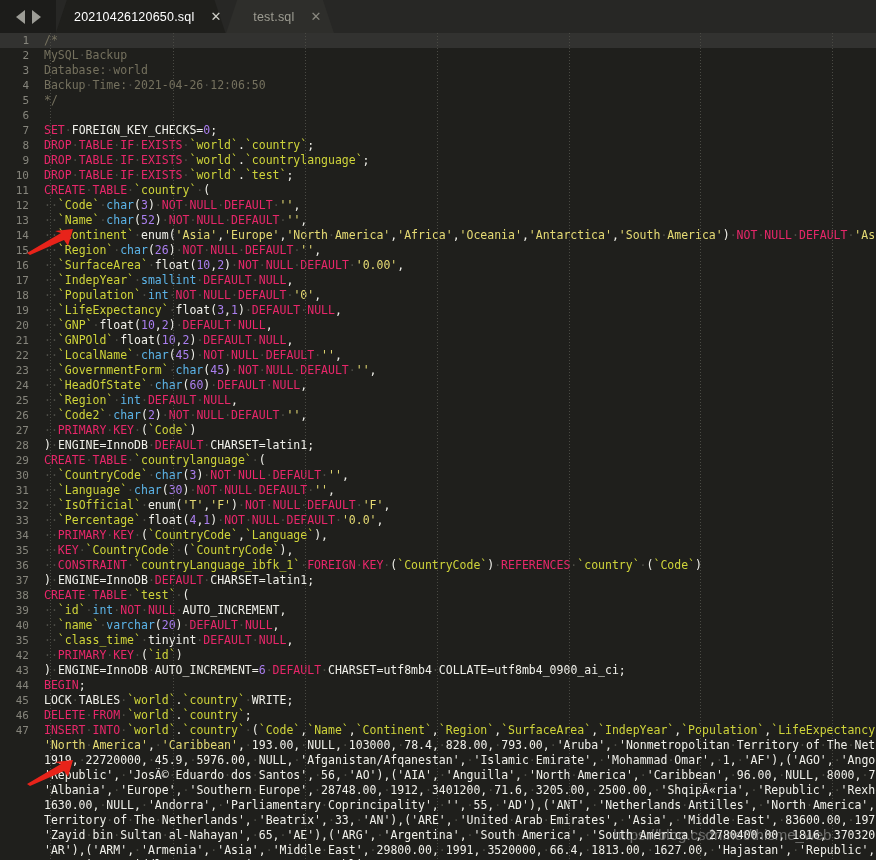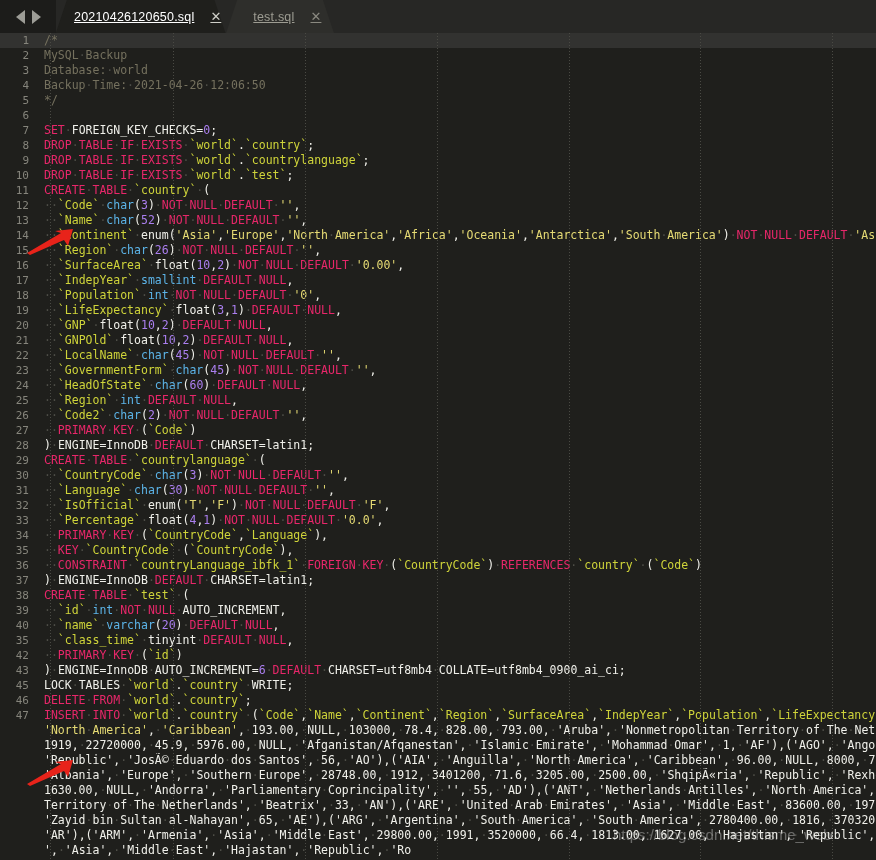--- a/index.html
+++ b/index.html
@@ -48,21 +48,21 @@
     height: 33px;
     margin-left: -10px;
     cursor: pointer;
     white-space: nowrap;
   }
   .tab .tabshape {
     position: absolute;
     left: 0; top: 0; right: 0; bottom: 0;
     z-index: 0;
   }
-  .tab .tablabel, .tab .tabclose { position: relative; z-index: 1; text-decoration: underline; }
+  .tab .tablabel, .tab .tabclose { position: relative; z-index: 1; }
   .tab .tablabel { letter-spacing: .2px; }
   .tab.active .tablabel { color: #ffffff; }
   .tab.inactive .tablabel { color: #9d9c92; }
   .tab .tabclose {
     margin-left: 16px;
     font-size: 13px;
     line-height: 1;
     font-family: "DejaVu Sans", sans-serif;
   }
   .tab.active .tabclose { color: #cfcfc8; }
@@ -203,20 +203,21 @@
       <div class="row"><div class="gutter">34</div><div class="code"><span class="dot">··</span><span class="kw">PRIMARY</span><span class="dot">·</span><span class="kw">KEY</span><span class="dot">·</span><span class="pun">(</span><span class="id">`CountryCode`</span><span class="pun">,</span><span class="id">`Language`</span><span class="pun">)</span><span class="pun">,</span></div></div>
       <div class="row"><div class="gutter">35</div><div class="code"><span class="dot">··</span><span class="kw">KEY</span><span class="dot">·</span><span class="id">`CountryCode`</span><span class="dot">·</span><span class="pun">(</span><span class="id">`CountryCode`</span><span class="pun">)</span><span class="pun">,</span></div></div>
       <div class="row"><div class="gutter">36</div><div class="code"><span class="dot">··</span><span class="kw">CONSTRAINT</span><span class="dot">·</span><span class="id">`countryLanguage_ibfk_1`</span><span class="dot">·</span><span class="kw">FOREIGN</span><span class="dot">·</span><span class="kw">KEY</span><span class="dot">·</span><span class="pun">(</span><span class="id">`CountryCode`</span><span class="pun">)</span><span class="dot">·</span><span class="kw">REFERENCES</span><span class="dot">·</span><span class="id">`country`</span><span class="dot">·</span><span class="pun">(</span><span class="id">`Code`</span><span class="pun">)</span></div></div>
       <div class="row"><div class="gutter">37</div><div class="code"><span class="pun">)</span><span class="dot">·</span><span class="plain">ENGINE</span><span class="op">=</span><span class="plain">InnoDB</span><span class="dot">·</span><span class="kw">DEFAULT</span><span class="dot">·</span><span class="plain">CHARSET</span><span class="op">=</span><span class="plain">latin1</span><span class="pun">;</span></div></div>
       <div class="row"><div class="gutter">38</div><div class="code"><span class="kw">CREATE</span><span class="dot">·</span><span class="kw">TABLE</span><span class="dot">·</span><span class="id">`test`</span><span class="dot">·</span><span class="pun">(</span></div></div>
       <div class="row"><div class="gutter">39</div><div class="code"><span class="dot">··</span><span class="id">`id`</span><span class="dot">·</span><span class="typ">int</span><span class="dot">·</span><span class="kw">NOT</span><span class="dot">·</span><span class="kw">NULL</span><span class="dot">·</span><span class="plain">AUTO_INCREMENT</span><span class="pun">,</span></div></div>
       <div class="row"><div class="gutter">40</div><div class="code"><span class="dot">··</span><span class="id">`name`</span><span class="dot">·</span><span class="typ">varchar</span><span class="pun">(</span><span class="num">20</span><span class="pun">)</span><span class="dot">·</span><span class="kw">DEFAULT</span><span class="dot">·</span><span class="kw">NULL</span><span class="pun">,</span></div></div>
       <div class="row"><div class="gutter">35</div><div class="code"><span class="dot">··</span><span class="id">`class_time`</span><span class="dot">·</span><span class="plain">tinyint</span><span class="dot">·</span><span class="kw">DEFAULT</span><span class="dot">·</span><span class="kw">NULL</span><span class="pun">,</span></div></div>
       <div class="row"><div class="gutter">42</div><div class="code"><span class="dot">··</span><span class="kw">PRIMARY</span><span class="dot">·</span><span class="kw">KEY</span><span class="dot">·</span><span class="pun">(</span><span class="id">`id`</span><span class="pun">)</span></div></div>
       <div class="row"><div class="gutter">43</div><div class="code"><span class="pun">)</span><span class="dot">·</span><span class="plain">ENGINE</span><span class="op">=</span><span class="plain">InnoDB</span><span class="dot">·</span><span class="plain">AUTO_INCREMENT</span><span class="op">=</span><span class="num">6</span><span class="dot">·</span><span class="kw">DEFAULT</span><span class="dot">·</span><span class="plain">CHARSET</span><span class="op">=</span><span class="plain">utf8mb4</span><span class="dot">·</span><span class="plain">COLLATE</span><span class="op">=</span><span class="plain">utf8mb4_0900_ai_ci</span><span class="pun">;</span></div></div>
+      <div class="row"><div class="gutter">44</div><div class="code"><span class="kw">BEGIN</span><span class="pun">;</span></div></div>
       <div class="row"><div class="gutter">45</div><div class="code"><span class="plain">LOCK</span><span class="dot">·</span><span class="plain">TABLES</span><span class="dot">·</span><span class="id">`world`</span><span class="pun">.</span><span class="id">`country`</span><span class="dot">·</span><span class="plain">WRITE</span><span class="pun">;</span></div></div>
       <div class="row"><div class="gutter">46</div><div class="code"><span class="kw">DELETE</span><span class="dot">·</span><span class="kw">FROM</span><span class="dot">·</span><span class="id">`world`</span><span class="pun">.</span><span class="id">`country`</span><span class="pun">;</span></div></div>
       <div class="row"><div class="gutter">47</div><div class="code"><span class="kw">INSERT</span><span class="dot">·</span><span class="kw">INTO</span><span class="dot">·</span><span class="id">`world`</span><span class="pun">.</span><span class="id">`country`</span><span class="dot">·</span><span class="pun">(</span><span class="id">`Code`</span><span class="pun">,</span><span class="id">`Name`</span><span class="pun">,</span><span class="id">`Continent`</span><span class="pun">,</span><span class="id">`Region`</span><span class="pun">,</span><span class="id">`SurfaceArea`</span><span class="pun">,</span><span class="id">`IndepYear`</span><span class="pun">,</span><span class="id">`Population`</span><span class="pun">,</span><span class="id">`LifeExpectancy`</span></div></div>
       <div class="row"><div class="gutter"></div><div class="code"><span class="str">'North</span><span class="dot">·</span><span class="str">America'</span><span class="pun">,</span><span class="dot">·</span><span class="str">'Caribbean'</span><span class="pun">,</span><span class="dot">·</span><span class="plain">193.00</span><span class="pun">,</span><span class="dot">·</span><span class="plain">NULL</span><span class="pun">,</span><span class="dot">·</span><span class="plain">103000</span><span class="pun">,</span><span class="dot">·</span><span class="plain">78.4</span><span class="pun">,</span><span class="dot">·</span><span class="plain">828.00</span><span class="pun">,</span><span class="dot">·</span><span class="plain">793.00</span><span class="pun">,</span><span class="dot">·</span><span class="plain">'Aruba'</span><span class="pun">,</span><span class="dot">·</span><span class="plain">'Nonmetropolitan</span><span class="dot">·</span><span class="plain">Territory</span><span class="dot">·</span><span class="plain">of</span><span class="dot">·</span><span class="plain">The</span><span class="dot">·</span><span class="plain">Netherl</span></div></div>
       <div class="row"><div class="gutter"></div><div class="code"><span class="plain">1919</span><span class="pun">,</span><span class="dot">·</span><span class="plain">22720000</span><span class="pun">,</span><span class="dot">·</span><span class="plain">45.9</span><span class="pun">,</span><span class="dot">·</span><span class="plain">5976.00</span><span class="pun">,</span><span class="dot">·</span><span class="plain">NULL</span><span class="pun">,</span><span class="dot">·</span><span class="plain">'Afganistan/Afqanestan'</span><span class="pun">,</span><span class="dot">·</span><span class="plain">'Islamic</span><span class="dot">·</span><span class="plain">Emirate'</span><span class="pun">,</span><span class="dot">·</span><span class="plain">'Mohammad</span><span class="dot">·</span><span class="plain">Omar'</span><span class="pun">,</span><span class="dot">·</span><span class="plain">1</span><span class="pun">,</span><span class="dot">·</span><span class="plain">'AF'</span><span class="pun">)</span><span class="pun">,</span><span class="pun">(</span><span class="plain">'AGO'</span><span class="pun">,</span><span class="dot">·</span><span class="plain">'Angola'</span></div></div>
       <div class="row"><div class="gutter"></div><div class="code"><span class="plain">'Republic'</span><span class="pun">,</span><span class="dot">·</span><span class="plain">'JosÃ©</span><span class="dot">·</span><span class="plain">Eduardo</span><span class="dot">·</span><span class="plain">dos</span><span class="dot">·</span><span class="plain">Santos'</span><span class="pun">,</span><span class="dot">·</span><span class="plain">56</span><span class="pun">,</span><span class="dot">·</span><span class="plain">'AO'</span><span class="pun">)</span><span class="pun">,</span><span class="pun">(</span><span class="plain">'AIA'</span><span class="pun">,</span><span class="dot">·</span><span class="plain">'Anguilla'</span><span class="pun">,</span><span class="dot">·</span><span class="plain">'North</span><span class="dot">·</span><span class="plain">America'</span><span class="pun">,</span><span class="dot">·</span><span class="plain">'Caribbean'</span><span class="pun">,</span><span class="dot">·</span><span class="plain">96.00</span><span class="pun">,</span><span class="dot">·</span><span class="plain">NULL</span><span class="pun">,</span><span class="dot">·</span><span class="plain">8000</span><span class="pun">,</span><span class="dot">·</span><span class="plain">76.1</span></div></div>
       <div class="row"><div class="gutter"></div><div class="code"><span class="plain">'Albania'</span><span class="pun">,</span><span class="dot">·</span><span class="plain">'Europe'</span><span class="pun">,</span><span class="dot">·</span><span class="plain">'Southern</span><span class="dot">·</span><span class="plain">Europe'</span><span class="pun">,</span><span class="dot">·</span><span class="plain">28748.00</span><span class="pun">,</span><span class="dot">·</span><span class="plain">1912</span><span class="pun">,</span><span class="dot">·</span><span class="plain">3401200</span><span class="pun">,</span><span class="dot">·</span><span class="plain">71.6</span><span class="pun">,</span><span class="dot">·</span><span class="plain">3205.00</span><span class="pun">,</span><span class="dot">·</span><span class="plain">2500.00</span><span class="pun">,</span><span class="dot">·</span><span class="plain">'ShqipÃ«ria'</span><span class="pun">,</span><span class="dot">·</span><span class="plain">'Republic'</span><span class="pun">,</span><span class="dot">·</span><span class="plain">'Rexhep</span></div></div>
       <div class="row"><div class="gutter"></div><div class="code"><span class="plain">1630.00</span><span class="pun">,</span><span class="dot">·</span><span class="plain">NULL</span><span class="pun">,</span><span class="dot">·</span><span class="plain">'Andorra'</span><span class="pun">,</span><span class="dot">·</span><span class="plain">'Parliamentary</span><span class="dot">·</span><span class="plain">Coprincipality'</span><span class="pun">,</span><span class="dot">·</span><span class="plain">''</span><span class="pun">,</span><span class="dot">·</span><span class="plain">55</span><span class="pun">,</span><span class="dot">·</span><span class="plain">'AD'</span><span class="pun">)</span><span class="pun">,</span><span class="pun">(</span><span class="plain">'ANT'</span><span class="pun">,</span><span class="dot">·</span><span class="plain">'Netherlands</span><span class="dot">·</span><span class="plain">Antilles'</span><span class="pun">,</span><span class="dot">·</span><span class="plain">'North</span><span class="dot">·</span><span class="plain">America'</span><span class="pun">,</span><span class="dot">·</span></div></div>
       <div class="row"><div class="gutter"></div><div class="code"><span class="plain">Territory</span><span class="dot">·</span><span class="plain">of</span><span class="dot">·</span><span class="plain">The</span><span class="dot">·</span><span class="plain">Netherlands'</span><span class="pun">,</span><span class="dot">·</span><span class="plain">'Beatrix'</span><span class="pun">,</span><span class="dot">·</span><span class="plain">33</span><span class="pun">,</span><span class="dot">·</span><span class="plain">'AN'</span><span class="pun">)</span><span class="pun">,</span><span class="pun">(</span><span class="plain">'ARE'</span><span class="pun">,</span><span class="dot">·</span><span class="plain">'United</span><span class="dot">·</span><span class="plain">Arab</span><span class="dot">·</span><span class="plain">Emirates'</span><span class="pun">,</span><span class="dot">·</span><span class="plain">'Asia'</span><span class="pun">,</span><span class="dot">·</span><span class="plain">'Middle</span><span class="dot">·</span><span class="plain">East'</span><span class="pun">,</span><span class="dot">·</span><span class="plain">83600.00</span><span class="pun">,</span><span class="dot">·</span><span class="plain">1971</span></div></div>
       <div class="row"><div class="gutter"></div><div class="code"><span class="plain">'Zayid</span><span class="dot">·</span><span class="plain">bin</span><span class="dot">·</span><span class="plain">Sultan</span><span class="dot">·</span><span class="plain">al-Nahayan'</span><span class="pun">,</span><span class="dot">·</span><span class="plain">65</span><span class="pun">,</span><span class="dot">·</span><span class="plain">'AE'</span><span class="pun">)</span><span class="pun">,</span><span class="pun">(</span><span class="plain">'ARG'</span><span class="pun">,</span><span class="dot">·</span><span class="plain">'Argentina'</span><span class="pun">,</span><span class="dot">·</span><span class="plain">'South</span><span class="dot">·</span><span class="plain">America'</span><span class="pun">,</span><span class="dot">·</span><span class="plain">'South</span><span class="dot">·</span><span class="plain">America'</span><span class="pun">,</span><span class="dot">·</span><span class="plain">2780400.00</span><span class="pun">,</span><span class="dot">·</span><span class="plain">1816</span><span class="pun">,</span><span class="dot">·</span><span class="plain">37032000</span></div></div>

